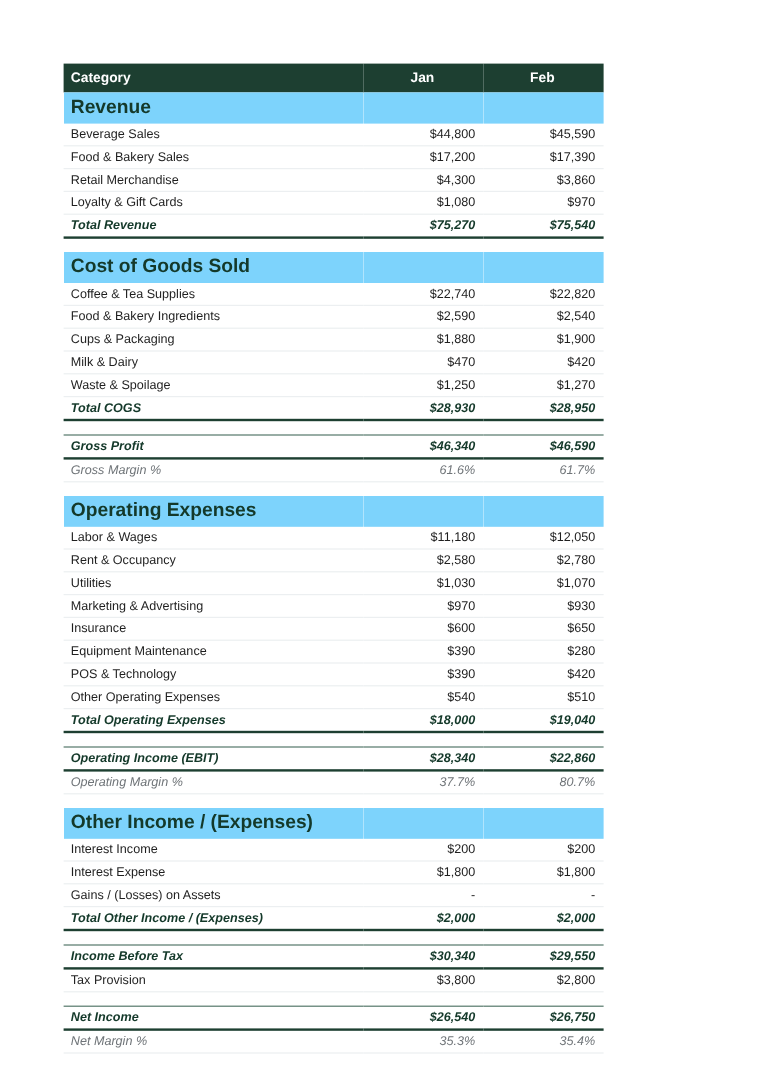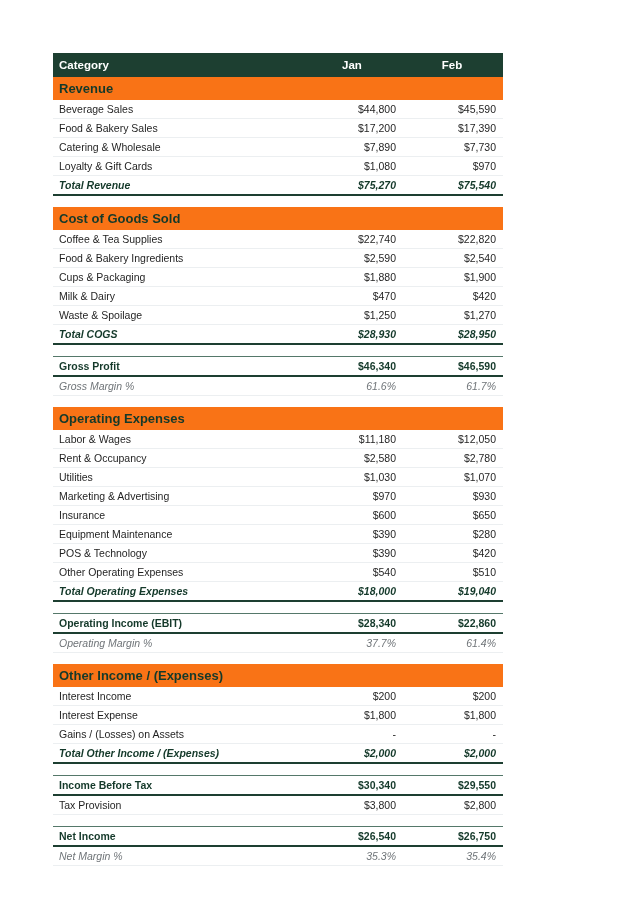--- a/index.html
+++ b/index.html
@@ -51,23 +51,23 @@
     height: 13px;
     vertical-align: middle;
     white-space: nowrap;
     overflow: hidden;
   }
   td.label { text-align: left;  padding-left: 6px; }
   td.val   { text-align: right; padding-right: 7px; }
 
   
   tr.section td {
-    background: #f97316;
+    background: #7dd3fc;
     font-weight: bold;
-    font-size: 13px;
+    font-size: 16px;
     color: #14392a;
     padding-top: 4px;
     padding-bottom: 4px;
   }
 
   tr.item td {
     border-bottom: 1px solid #eceff1;
     font-size: 10.5px;
     color: #1f1f1f;
   }
@@ -77,20 +77,21 @@
     font-weight: bold;
     font-size: 10.5px;
     color: #14392a;
     border-top: 1px solid #55786a;
     border-bottom: 2px solid #1d3f31;
     padding-top: 2.5px;
     padding-bottom: 2.5px;
   }
 
   tr.subtotal td {
+    font-style: italic;
     font-weight: bold;
     font-size: 10.5px;
     color: #14392a;
     border-top: 1px solid #55786a;
     border-bottom: 2px solid #1d3f31;
     padding-top: 2.5px;
     padding-bottom: 2.5px;
   }
 
   tr.margin td {
@@ -141,23 +142,23 @@
           <td class="label">Beverage Sales</td>
           <td class="val">$44,800</td>
           <td class="val">$45,590</td>
         </tr>
         <tr class="item">
           <td class="label">Food &amp; Bakery Sales</td>
           <td class="val">$17,200</td>
           <td class="val">$17,390</td>
         </tr>
         <tr class="item">
-          <td class="label">Catering &amp; Wholesale</td>
-          <td class="val">$7,890</td>
-          <td class="val">$7,730</td>
+          <td class="label">Retail Merchandise</td>
+          <td class="val">$4,300</td>
+          <td class="val">$3,860</td>
         </tr>
         <tr class="item">
           <td class="label">Loyalty &amp; Gift Cards</td>
           <td class="val">$1,080</td>
           <td class="val">$970</td>
         </tr>
         <tr class="total">
           <td class="label">Total Revenue</td>
           <td class="val">$75,270</td>
           <td class="val">$75,540</td>
@@ -270,21 +271,21 @@
           <td colspan="3"></td>
         </tr>
         <tr class="subtotal">
           <td class="label">Operating Income (EBIT)</td>
           <td class="val">$28,340</td>
           <td class="val">$22,860</td>
         </tr>
         <tr class="margin">
           <td class="label">Operating Margin %</td>
           <td class="val">37.7%</td>
-          <td class="val">61.4%</td>
+          <td class="val">80.7%</td>
         </tr>
         <tr class="spacer">
           <td colspan="3"></td>
         </tr>
         <tr class="section">
           <td class="label">Other Income / (Expenses)</td>
           <td class="val"></td>
           <td class="val"></td>
         </tr>
         <tr class="item">

